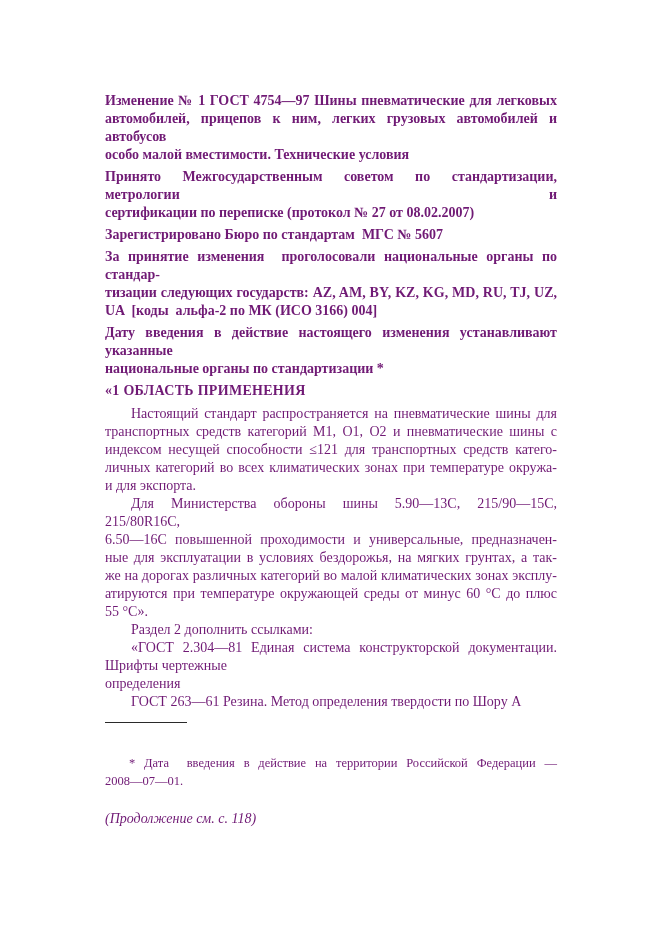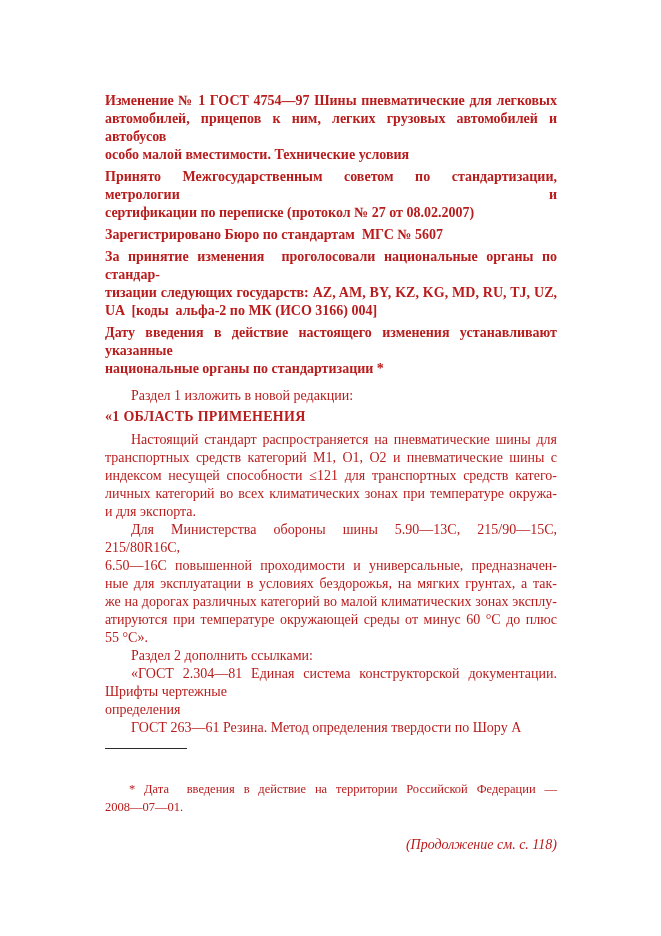--- a/index.html
+++ b/index.html
@@ -1,21 +1,21 @@
 <!DOCTYPE html>
 <html><head>
 <meta charset="utf-8">
 <style>
   html,body{margin:0;padding:0;background:#ffffff;}
   .page{
     position:relative;
     width:661px;height:936px;
     background:#ffffff;
     font-family:"Liberation Serif", serif;
-    color:#b91c1c;
+    color:#701a75;
     overflow:hidden;
   }
   .content{
     position:absolute;
     left:105px;top:92px;width:452px;
     font-size:14px;line-height:18px;
   }
   .para{margin:0 0 4px 0;}
   .m0{margin:0;}
   .b{font-weight:bold;}
@@ -23,21 +23,21 @@
   .ln{text-align:justify;text-align-last:justify;}
   
   .lnl{text-align:center;text-align-last:left;}
   .ind{text-indent:26px;}
   .sec-edit{margin-top:9px;}
   .head{font-weight:bold;text-align:left;margin:3px 0 5px 0;letter-spacing:0.3px;}
   .fnwrap{margin-top:11px;}
   .fnrule{width:82px;height:0;border-top:1px solid #2a2a2a;margin:0 0 6px 0;}
   .fn{font-size:12.5px;line-height:17.5px;margin-top:32px;}
   .fn .ind{text-indent:24px;}
-  .cont{margin-top:20px;font-style:italic;text-align:right;font-size:14px;}
+  .cont{margin-top:20px;font-style:italic;font-size:14px;}
 </style>
 </head>
 <body>
 
 <div class="page">
   <div class="content">
 
     <div class="para b">
       <div class="ln">Изменение № 1 ГОСТ 4754—97 Шины пневматические для легковых</div>
       <div class="ln">автомобилей, прицепов к ним, легких грузовых автомобилей и автобусов</div>
@@ -57,23 +57,20 @@
       <div class="ln">За принятие изменения &nbsp;проголосовали национальные органы по стандар-</div>
       <div class="ln">тизации следующих государств: AZ, AM, BY, KZ, KG, MD, RU, TJ, UZ,</div>
       <div class="lnl">UA &nbsp;[коды &nbsp;альфа-2 по МК (ИСО 3166) 004]</div>
     </div>
 
     <div class="para b">
       <div class="ln">Дату введения в действие настоящего изменения устанавливают указанные</div>
       <div class="lnl">национальные органы по стандартизации *</div>
     </div>
 
-    <div class="m0 sec-edit">
-      <div class="lnl ind">Раздел 1 изложить в новой редакции:</div>
-    </div>
 
     <div class="head">«1 ОБЛАСТЬ ПРИМЕНЕНИЯ</div>
 
     <div class="m0">
       <div class="ln ind">Настоящий стандарт распространяется на пневматические шины для</div>
       <div class="ln">транспортных средств категорий М1, О1, О2 и пневматические шины с</div>
       <div class="ln">индексом несущей способности ≤121 для транспортных средств катего-</div>
       <div class="ln">личных категорий во всех климатических зонах при температуре окружа-</div>
       <div class="lnl">и для экспорта.</div>
     </div>

